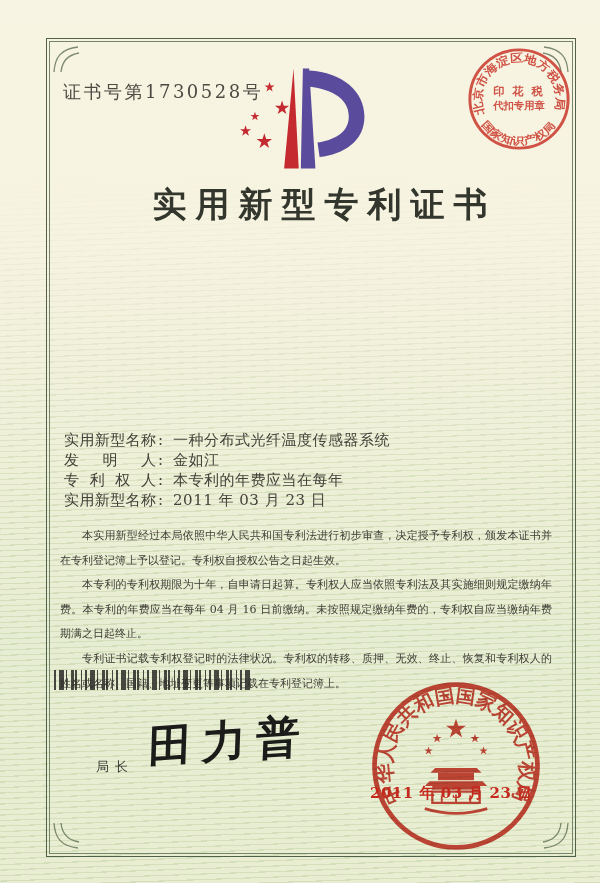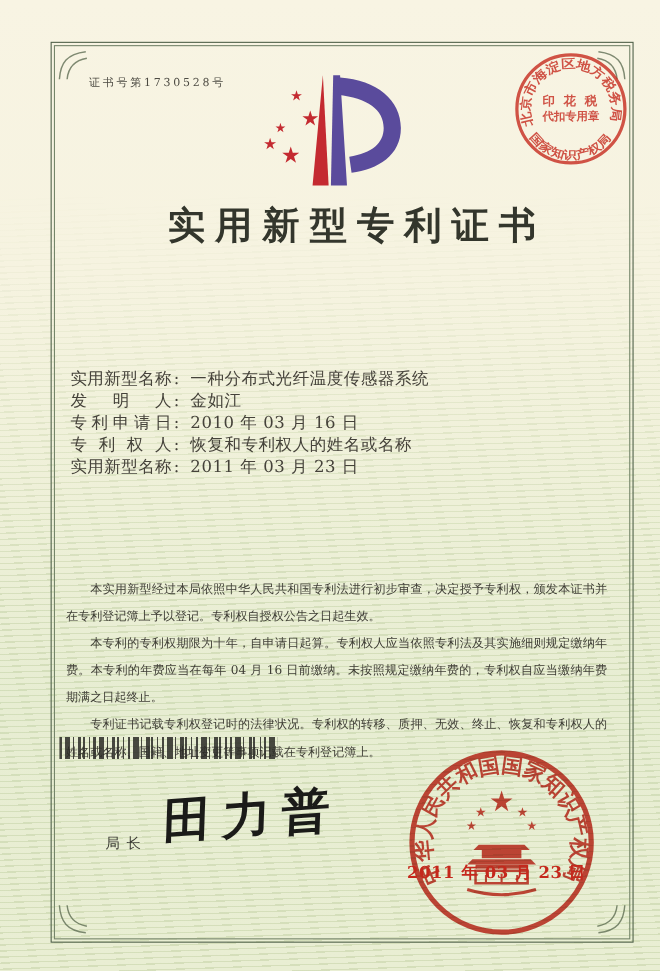--- a/index.html
+++ b/index.html
@@ -15,28 +15,28 @@
     mask-image:linear-gradient(180deg,rgba(0,0,0,0) 0 20%,rgba(0,0,0,.6) 40%,#000 60% 100%);
   }
   .frame{position:absolute;left:46px;top:38px;right:24px;bottom:26px;border:1px solid #51624a;}
   .frame::before{content:'';position:absolute;inset:2px;border:1px solid #75856a;}
   .corner{position:absolute;width:30px;height:30px;color:#55654b;}
   .corner.tl{left:5px;top:5px;}
   .corner.tr{right:5px;top:5px;transform:scaleX(-1);}
   .corner.bl{left:5px;bottom:5px;transform:scaleY(-1);}
   .corner.br{right:5px;bottom:5px;transform:scale(-1,-1);}
 
-  .cert-no{position:absolute;left:63px;top:68px;font-size:10px;letter-spacing:2.5px;color:#4c4a42;margin-left:18px;}
+  .cert-no{position:absolute;left:63px;top:80px;font-size:18px;letter-spacing:2.5px;color:#4c4a42;}
   .logo{position:absolute;left:232px;top:64px;width:146px;height:110px;}
   .stamp{position:absolute;left:464px;top:44px;width:110px;height:110px;opacity:.9;}
   .title{
     position:absolute;left:0;top:182px;width:100%;text-align:center;
     font-size:34px;font-weight:700;letter-spacing:9px;text-indent:9px;color:#33362c;padding-left:20px;
   }
-  .fields{position:absolute;left:64px;top:258px;height:252px;display:flex;flex-direction:column;justify-content:center;}
+  .fields{position:absolute;left:64px;top:258px;height:252px;display:flex;flex-direction:column;justify-content:flex-end;}
   .field{font-size:15px;color:#45423a;line-height:20px;white-space:nowrap;}
   .field .lbl{display:inline-block;width:92px;text-align:justify;text-align-last:justify;}
   .field .colon{margin-left:2px;}
   .field .val{margin-left:10px;letter-spacing:.5px;}
 
   .paras{position:absolute;left:60px;top:524px;width:492px;}
   .paras p{margin:0;text-indent:2em;font-size:11px;line-height:24.6px;text-align:justify;color:#3e3d35;}
 
   .barcode{
     position:absolute;left:54px;top:670px;width:198px;height:20px;opacity:.85;
@@ -113,24 +113,21 @@
   <div class="title">实用新型专利证书</div>
 
   <div class="fields">
     <div class="field">
       <span class="lbl">实用新型名称</span><span class="colon">:</span><span class="val">一种分布式光纤温度传感器系统</span>
     </div>
     <div class="field">
       <span class="lbl">发明人</span><span class="colon">:</span><span class="val">金如江</span>
     </div>
     <div class="field">
-      <span class="lbl">专利申请日</span><span class="colon">:</span><span class="val">2010 年 03 月 16 日</span>
-    </div>
-    <div class="field">
-      <span class="lbl">专利权人</span><span class="colon">:</span><span class="val">恢复和专利权人的姓名或名称</span>
+      <span class="lbl">专利权人</span><span class="colon">:</span><span class="val">本专利的年费应当在每年</span>
     </div>
     <div class="field">
       <span class="lbl">实用新型名称</span><span class="colon">:</span><span class="val">2011 年 03 月 23 日</span>
     </div>
   </div>
 
   <div class="paras">
     <p>本实用新型经过本局依照中华人民共和国专利法进行初步审查，决定授予专利权，颁发本证书并在专利登记簿上予以登记。专利权自授权公告之日起生效。</p>
     <p>本专利的专利权期限为十年，自申请日起算。专利权人应当依照专利法及其实施细则规定缴纳年费。本专利的年费应当在每年 04 月 16 日前缴纳。未按照规定缴纳年费的，专利权自应当缴纳年费期满之日起终止。</p>
     <p>专利证书记载专利权登记时的法律状况。专利权的转移、质押、无效、终止、恢复和专利权人的姓名或名称、国籍、地址变更等事项记载在专利登记簿上。</p>

